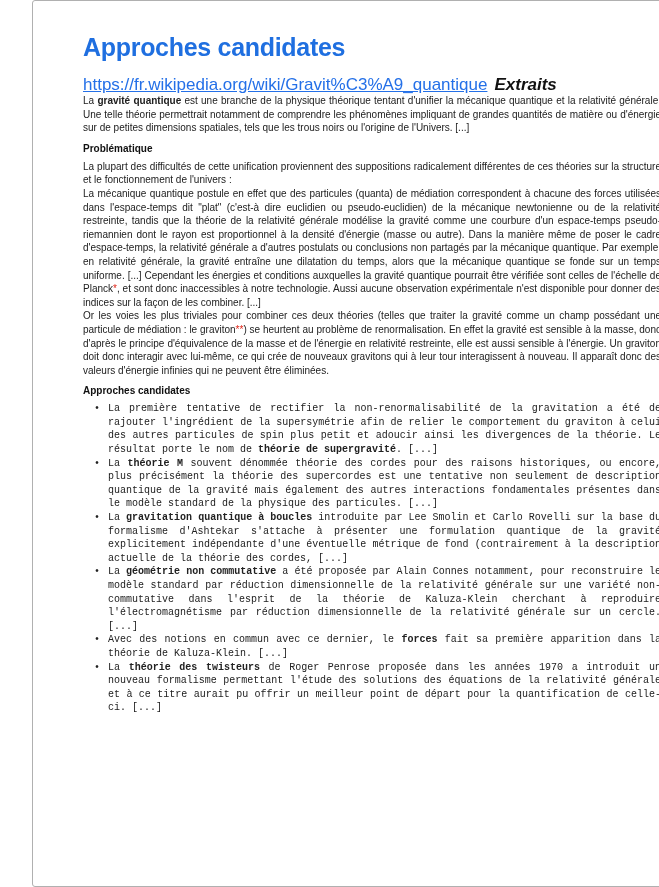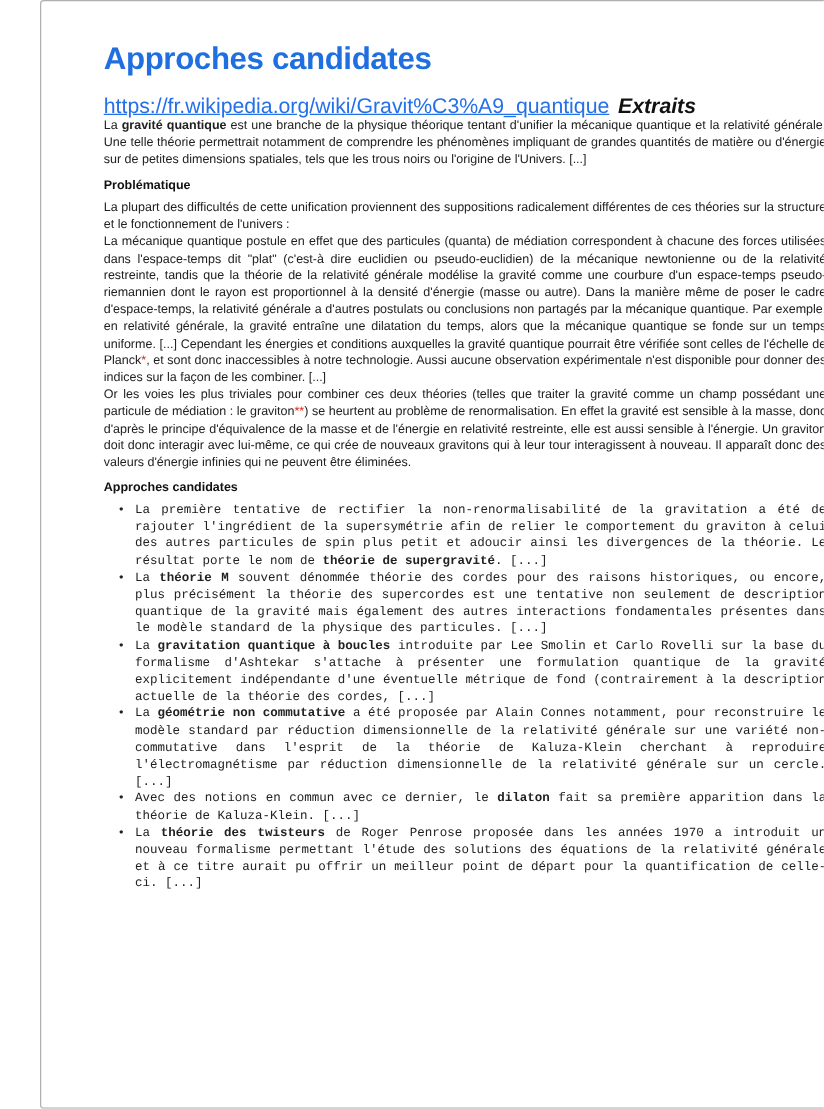--- a/index.html
+++ b/index.html
@@ -105,20 +105,20 @@
   <p class="body"><span>La mécanique quantique postule en effet que des particules (quanta) de médiation correspondent à chacune des forces utilisées dans l'espace-temps dit "plat" (c'est-à dire euclidien ou pseudo-euclidien) de la mécanique newtonienne ou de la relativité restreinte, tandis que la théorie de la relativité générale modélise la gravité comme une courbure d'un espace-temps pseudo-riemannien dont le rayon est proportionnel à la densité d'énergie (masse ou autre). Dans la manière même de poser le cadre d'espace-temps, la relativité générale a d'autres postulats ou conclusions non partagés par la mécanique quantique. Par exemple, en relativité générale, la gravité entraîne une dilatation du temps, alors que la mécanique quantique se fonde sur un temps uniforme. [...] Cependant les énergies et conditions auxquelles la gravité quantique pourrait être vérifiée sont celles de l'échelle de Planck</span><span class="run-red">*</span><span>, et sont donc inaccessibles à notre technologie. Aussi aucune observation expérimentale n'est disponible pour donner des indices sur la façon de les combiner. [...]</span></p>
   <p class="body"><span>Or les voies les plus triviales pour combiner ces deux théories (telles que traiter la gravité comme un champ possédant une particule de médiation : le graviton</span><span class="run-red">**</span><span>) se heurtent au problème de renormalisation. En effet la gravité est sensible à la masse, donc d'après le principe d'équivalence de la masse et de l'énergie en relativité restreinte, elle est aussi sensible à l'énergie. Un graviton doit donc interagir avec lui-même, ce qui crée de nouveaux gravitons qui à leur tour interagissent à nouveau. Il apparaît donc des valeurs d'énergie infinies qui ne peuvent être éliminées.</span></p>
 
   <h2 class="section">Approches candidates</h2>
 
   <ul class="bullets">
       <li><span>La première tentative de rectifier la non-renormalisabilité de la gravitation a été de rajouter l'ingrédient de la supersymétrie afin de relier le comportement du graviton à celui des autres particules de spin plus petit et adoucir ainsi les divergences de la théorie. Le résultat porte le nom de </span><span class="run-bold">théorie de supergravité</span><span>. [...]</span></li>
       <li><span>La </span><span class="run-bold">théorie M</span><span> souvent dénommée théorie des cordes pour des raisons historiques, ou encore, plus précisément la théorie des supercordes est une tentative non seulement de description quantique de la gravité mais également des autres interactions fondamentales présentes dans le modèle standard de la physique des particules. [...]</span></li>
       <li><span>La </span><span class="run-bold">gravitation quantique à boucles</span><span> introduite par Lee Smolin et Carlo Rovelli sur la base du formalisme d'Ashtekar s'attache à présenter une formulation quantique de la gravité explicitement indépendante d'une éventuelle métrique de fond (contrairement à la description actuelle de la théorie des cordes, [...]</span></li>
       <li><span>La </span><span class="run-bold">géométrie non commutative</span><span> a été proposée par Alain Connes notamment, pour reconstruire le modèle standard par réduction dimensionnelle de la relativité générale sur une variété non-commutative dans l'esprit de la théorie de Kaluza-Klein cherchant à reproduire l'électromagnétisme par réduction dimensionnelle de la relativité générale sur un cercle. [...]</span></li>
-      <li><span>Avec des notions en commun avec ce dernier, le </span><span class="run-bold">dilaton</span><span> fait sa première apparition dans la théorie de Kaluza-Klein. [...]</span></li>
+      <li><span>Avec des notions en commun avec ce dernier, le </span><span class="run-bold">forces</span><span> fait sa première apparition dans la théorie de Kaluza-Klein. [...]</span></li>
       <li><span>La </span><span class="run-bold">théorie des twisteurs</span><span> de Roger Penrose proposée dans les années 1970 a introduit un nouveau formalisme permettant l'étude des solutions des équations de la relativité générale et à ce titre aurait pu offrir un meilleur point de départ pour la quantification de celle-ci. [...]</span></li>
     </ul>
 
   <div class="footnotes">
   </div>
 
 </div>
 
 </body></html>

